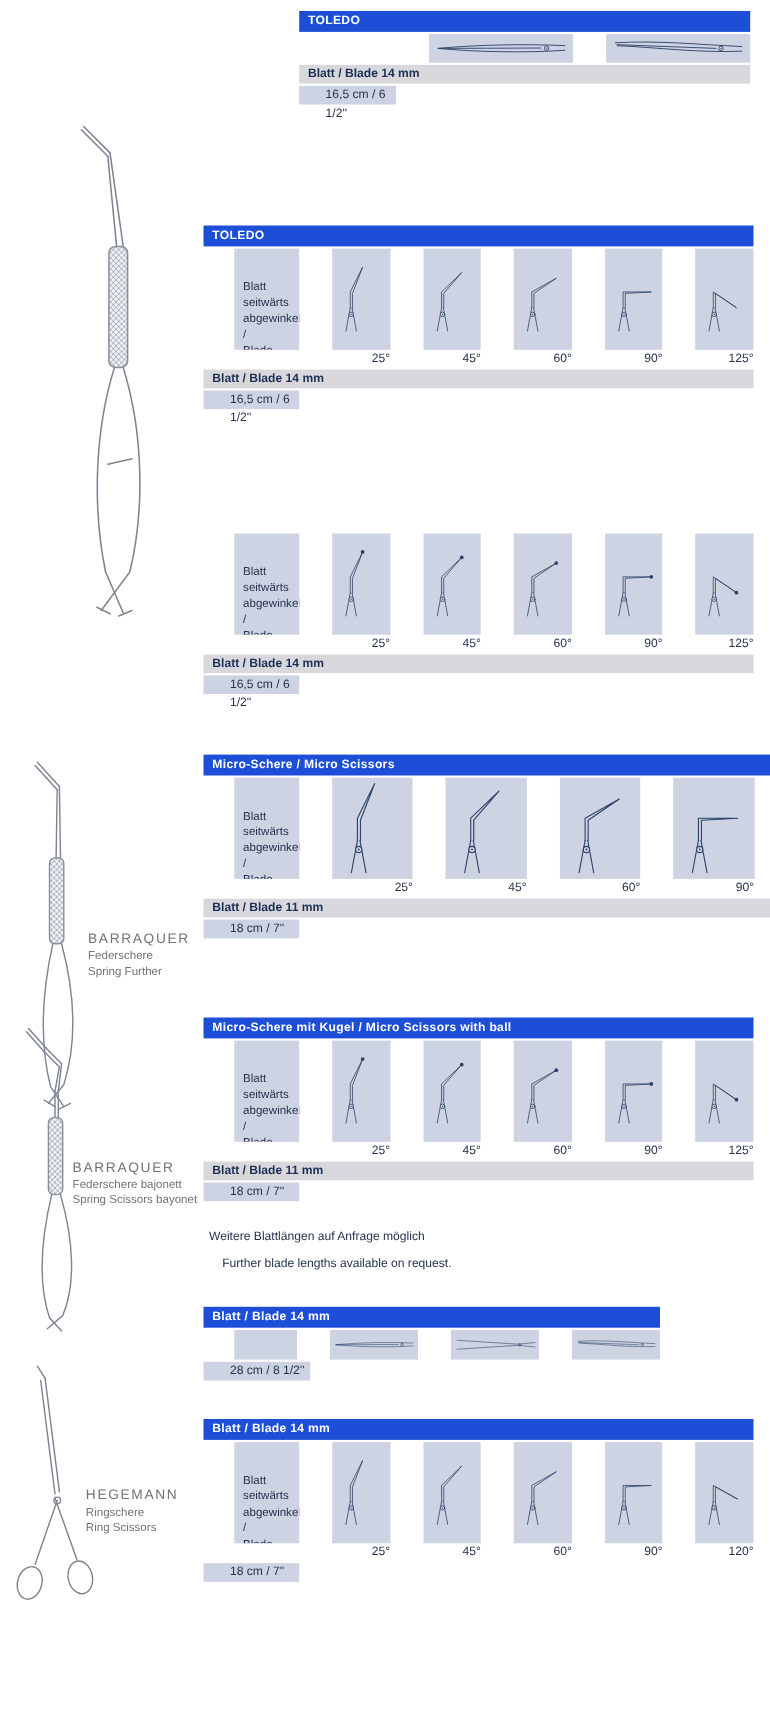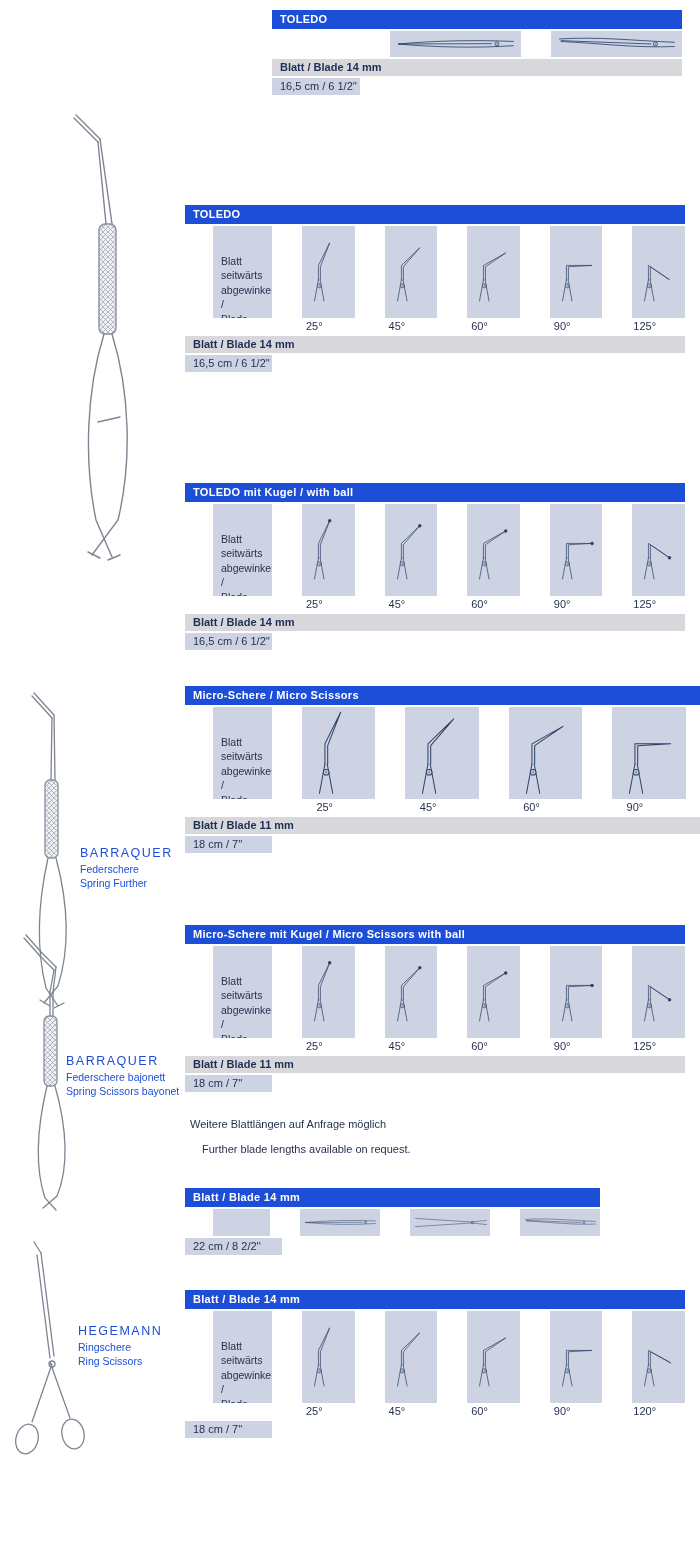--- a/index.html
+++ b/index.html
@@ -26,36 +26,36 @@
     display: block; padding: 28px 4px 0 8px;
     font-size: 10.5px; line-height: 1.38; color: #26324f;
     white-space: pre-line;
   }
   svg.blade { width: 100%; height: 100%; display: block; }
   .angles {
     margin-top: 1px; display: grid;
     grid-template-columns: 87px repeat(5, 1fr);
     gap: 2px; height: 15px;
   }
-  .a { text-align: center; font-size: 11px; color: #26324f; line-height: 15px; }
+  .a { text-align: right; font-size: 11px; color: #26324f; line-height: 15px; }
   .bar {
     margin-top: 2px; height: 17px; background: #d8d8dc;
     color: #1d2f55; font-weight: bold; font-size: 11px;
     line-height: 17px; padding-left: 8px;
   }
   .size {
     margin-top: 2px; height: 17px; width: 87px; background: #cdd3e2;
-    font-size: 11px; line-height: 17px; padding-left: 8px; color: #26324f;
+    font-size: 11px; line-height: 17px; padding-left: 24px; color: #26324f;
   }
   .rowT { margin-top: 2px; display: grid; gap: 2px; }
   .hcell { display: flex; align-items: center; justify-content: center; }
   svg.hsc { width: 96%; height: 100%; display: block; }
   .spacerW { background: #ffffff; }
   .note { position: absolute; font-size: 11px; color: #26324f; text-align: center; }
-  .ilabel { position: absolute; color: #1d4ed8; }
+  .ilabel { position: absolute; color: #737373; }
   .ilabel-title { font-size: 12.5px; letter-spacing: 1.5px; margin-bottom: 3px; }
   .ilabel-sub { font-size: 10.5px; line-height: 1.3; }
   .instr { position: absolute; }
   .defs-svg { position: absolute; width: 0; height: 0; overflow: hidden; }
 </style>
 </head>
 <body>
 
 <div id="page">
 
@@ -144,21 +144,21 @@
   <div class="ilabel" style="left:80px;top:846px">
     <div class="ilabel-title">BARRAQUER</div>
     <div class="ilabel-sub">Federschere</div>
     <div class="ilabel-sub">Spring Further</div>
   </div>
   <div class="ilabel" style="left:66px;top:1054px">
     <div class="ilabel-title">BARRAQUER</div>
     <div class="ilabel-sub">Federschere bajonett</div>
     <div class="ilabel-sub">Spring Scissors bayonet</div>
   </div>
-  <div class="ilabel" style="left:78px;top:1324px">
+  <div class="ilabel" style="left:78px;top:1352px">
     <div class="ilabel-title">HEGEMANN</div>
     <div class="ilabel-sub">Ringschere</div>
     <div class="ilabel-sub">Ring Scissors</div>
   </div>
 
   <section class="tbl" style="left:272px;top:10px;width:410px">
     <div class="hdr">TOLEDO</div>
     <div class="rowT" style="grid-template-columns:88px 1fr 1fr;height:26px">
       <div class="spacerW"></div>
       <div class="cell hcell">
@@ -242,21 +242,20 @@
       <div class="a">45°</div>
       <div class="a">60°</div>
       <div class="a">90°</div>
       <div class="a">125°</div>
     </div>
     <div class="bar">Blatt / Blade 14 mm</div>
     <div class="size">16,5 cm / 6 1/2''</div>
   </section>
 
   <section class="tbl" style="left:185px;top:483px;width:500px">
-    <div class="hdr">TOLEDO mit Kugel / with ball</div>
     <div class="body5">
       <div class="cell">
         <span class="side-txt">Blatt seitwärts
 abgewinkelt /
 Blade side way
 angled</span>
       </div>
       <div class="cell">
           <svg class="blade" viewBox="0 0 80 92" preserveAspectRatio="xMidYMid meet">
             <g fill="none" stroke="#2e4268" stroke-width="1.1" stroke-linecap="round" stroke-linejoin="round">
@@ -490,21 +489,21 @@
         <svg class="hsc">
             <use href="#icon-scissors-open"></use>
           </svg>
       </div>
       <div class="cell hcell">
         <svg class="hsc">
             <use href="#icon-scissors-curved"></use>
           </svg>
       </div>
     </div>
-    <div class="size" style="width:97px">22 cm / 8 2/2''</div>
+    <div class="size" style="width:97px">28 cm / 8 1/2''</div>
   </section>
 
   <section class="tbl" style="left:185px;top:1290px;width:500px">
     <div class="hdr">Blatt / Blade 14 mm</div>
     <div class="body5">
       <div class="cell">
         <span class="side-txt">Blatt seitwärts
 abgewinkelt /
 Blade side way
 angled</span>

